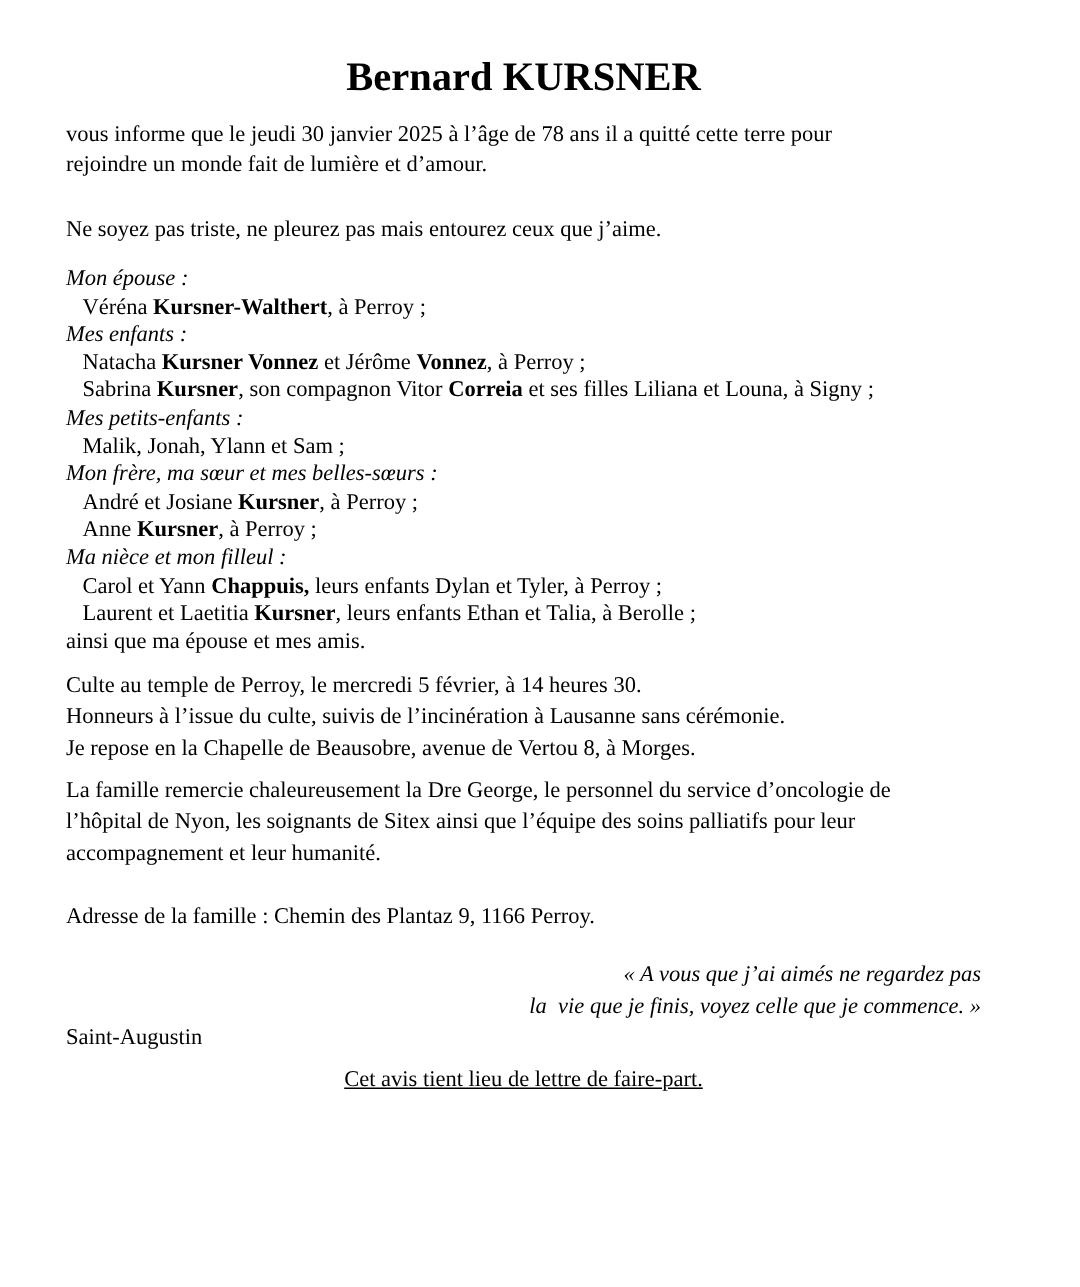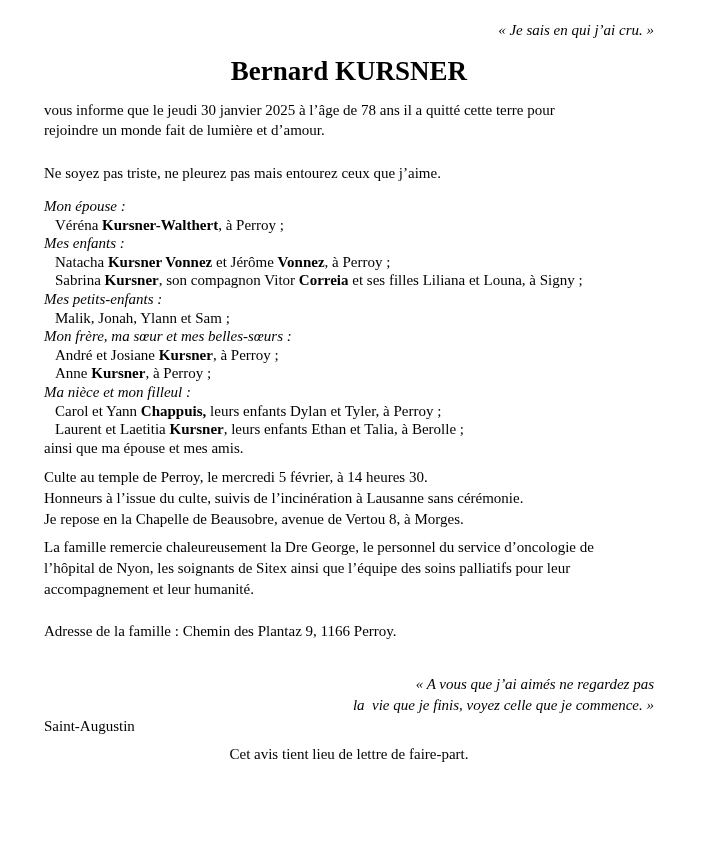--- a/index.html
+++ b/index.html
@@ -54,40 +54,40 @@
   }
   .donations {
     margin-top: 9px;
     line-height: 21px;
     white-space: pre-wrap;
   }
   .address {
     margin-top: 21px;
   }
   .closing-quote {
-    margin-top: 33px;
+    margin-top: 19px;
     text-align: right;
     font-style: italic;
     line-height: 21px;
     white-space: pre-wrap;
   }
   .attribution {
     line-height: 21px;
   }
   .footer-note {
     margin-top: 7px;
     text-align: center;
+    text-decoration: underline;
   }
 </style>
 </head>
 <body>
 
 <div class="page">
 
-  <div class="epigraph">« Je sais en qui j’ai cru. »</div>
 
   <div class="doc-title">Bernard KURSNER</div>
 
   <div class="announcement">vous informe que le jeudi 30 janvier 2025 à l’âge de 78 ans il a quitté cette terre pour
 rejoindre un monde fait de lumière et d’amour.</div>
 
   <div class="comfort">Ne soyez pas triste, ne pleurez pas mais entourez ceux que j’aime.</div>
 
   <div class="family">
     <div class="fam-label">Mon épouse :</div>

